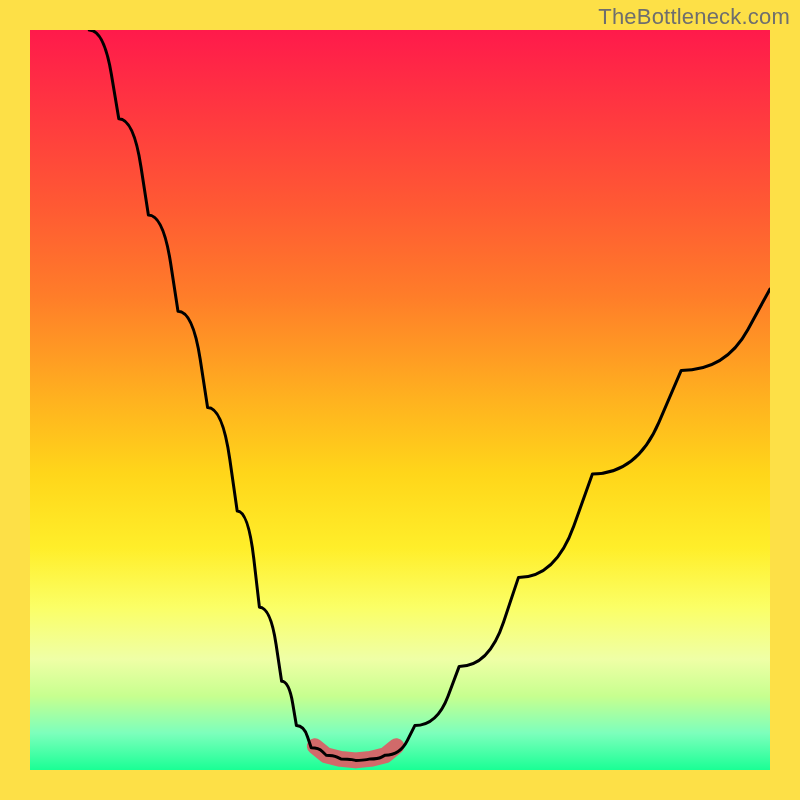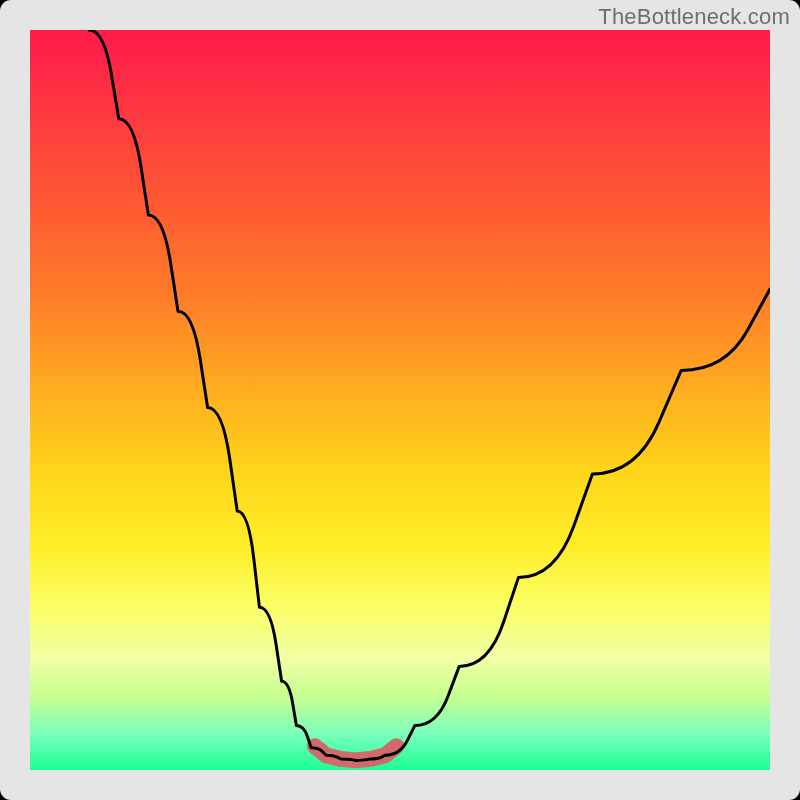--- a/index.html
+++ b/index.html
@@ -8,22 +8,21 @@
     width: 800px;
     height: 800px;
     background: #000;
     overflow: hidden;
     font-family: Arial, Helvetica, sans-serif;
   }
   .stage {
     position: relative;
     width: 800px;
     height: 800px;
-    background: #e5e5e5;
-    border-radius: 11px;
+    background: #fde047;
   }
   .watermark {
     position: absolute;
     top: 4px;
     right: 10px;
     color: #6e6e6e;
     font-size: 22px;
     font-weight: 500;
     letter-spacing: 0.2px;
     z-index: 10;

